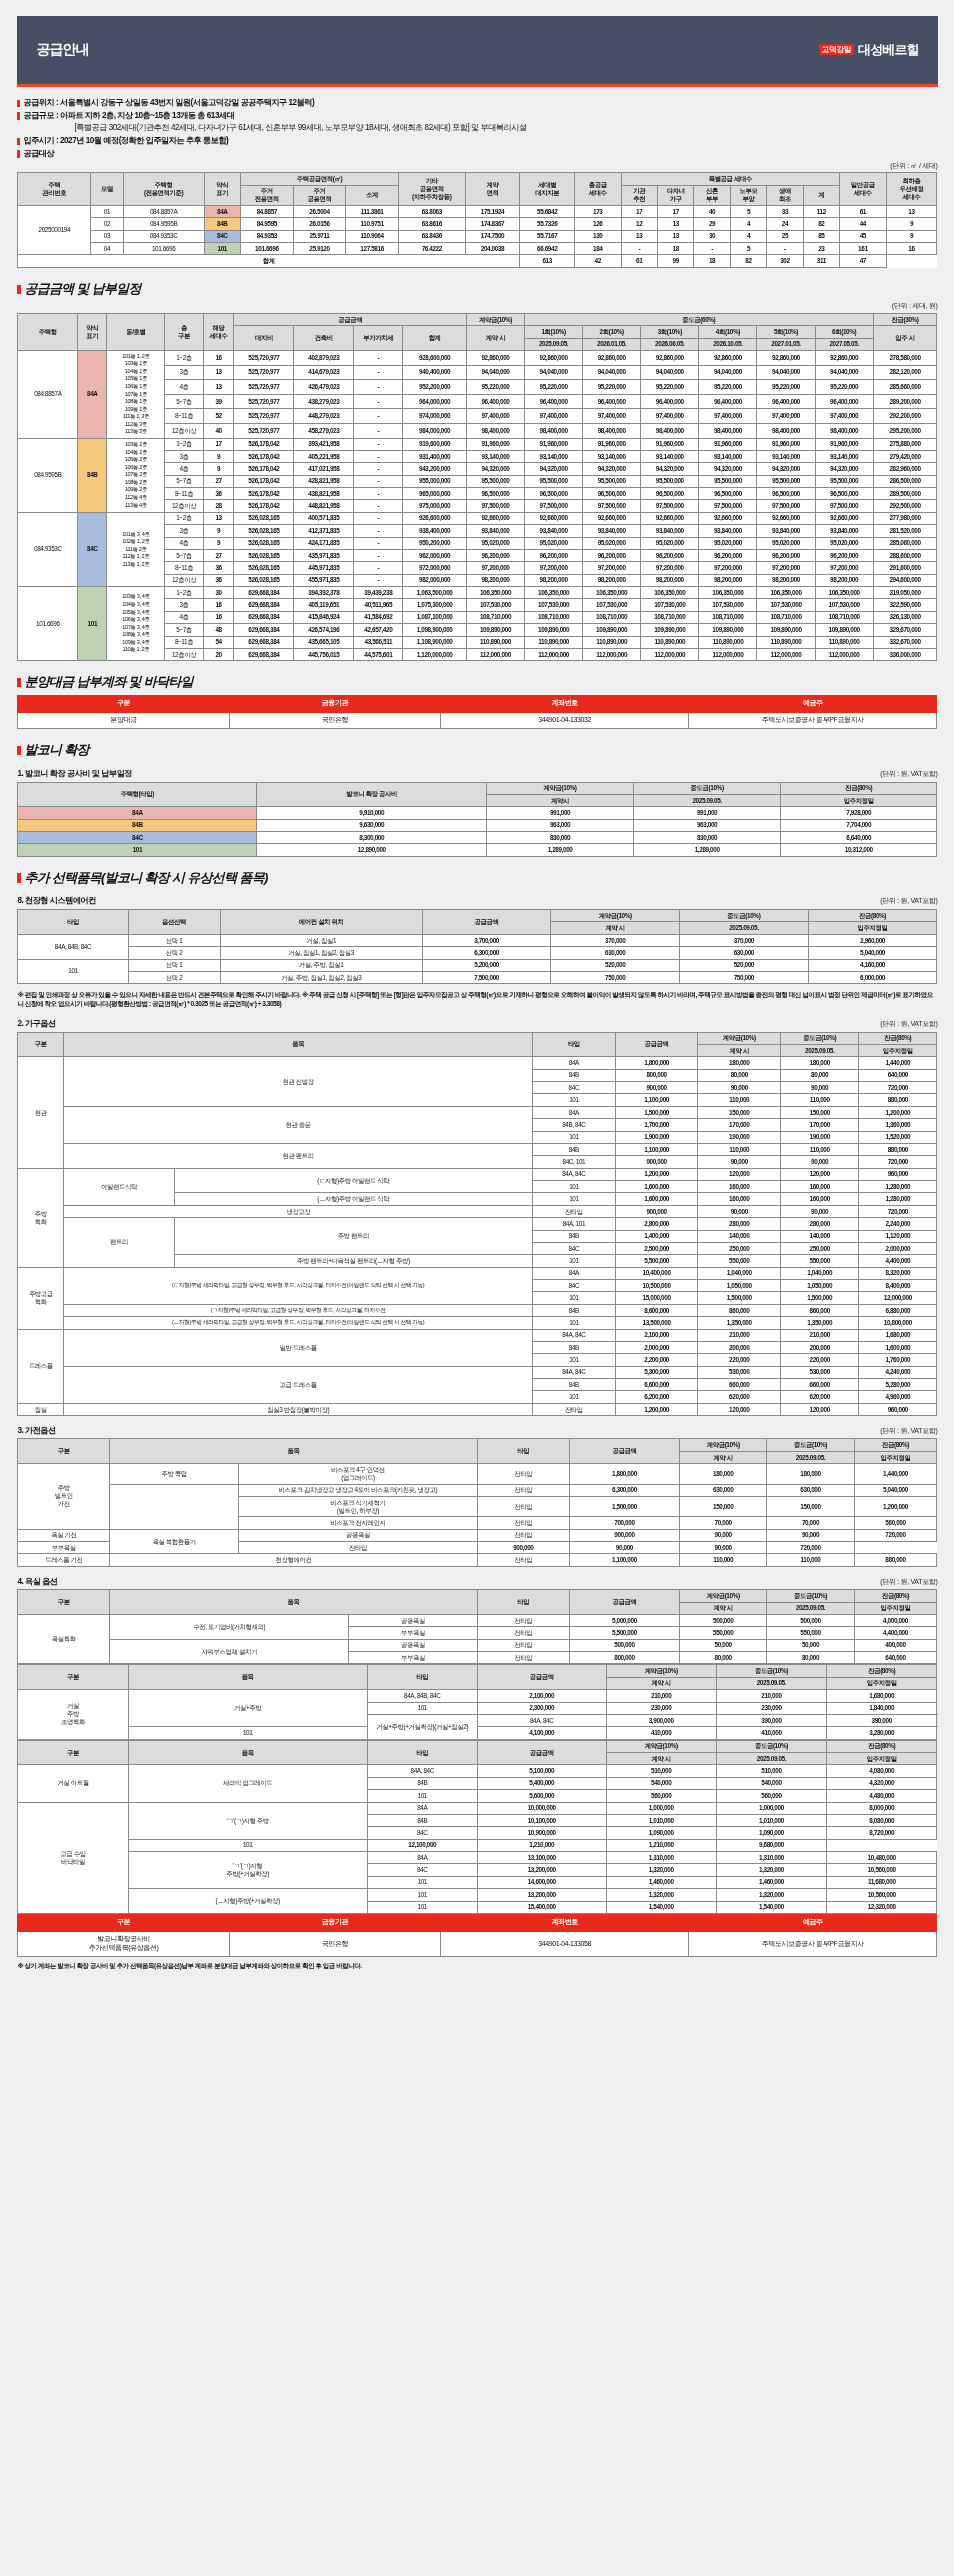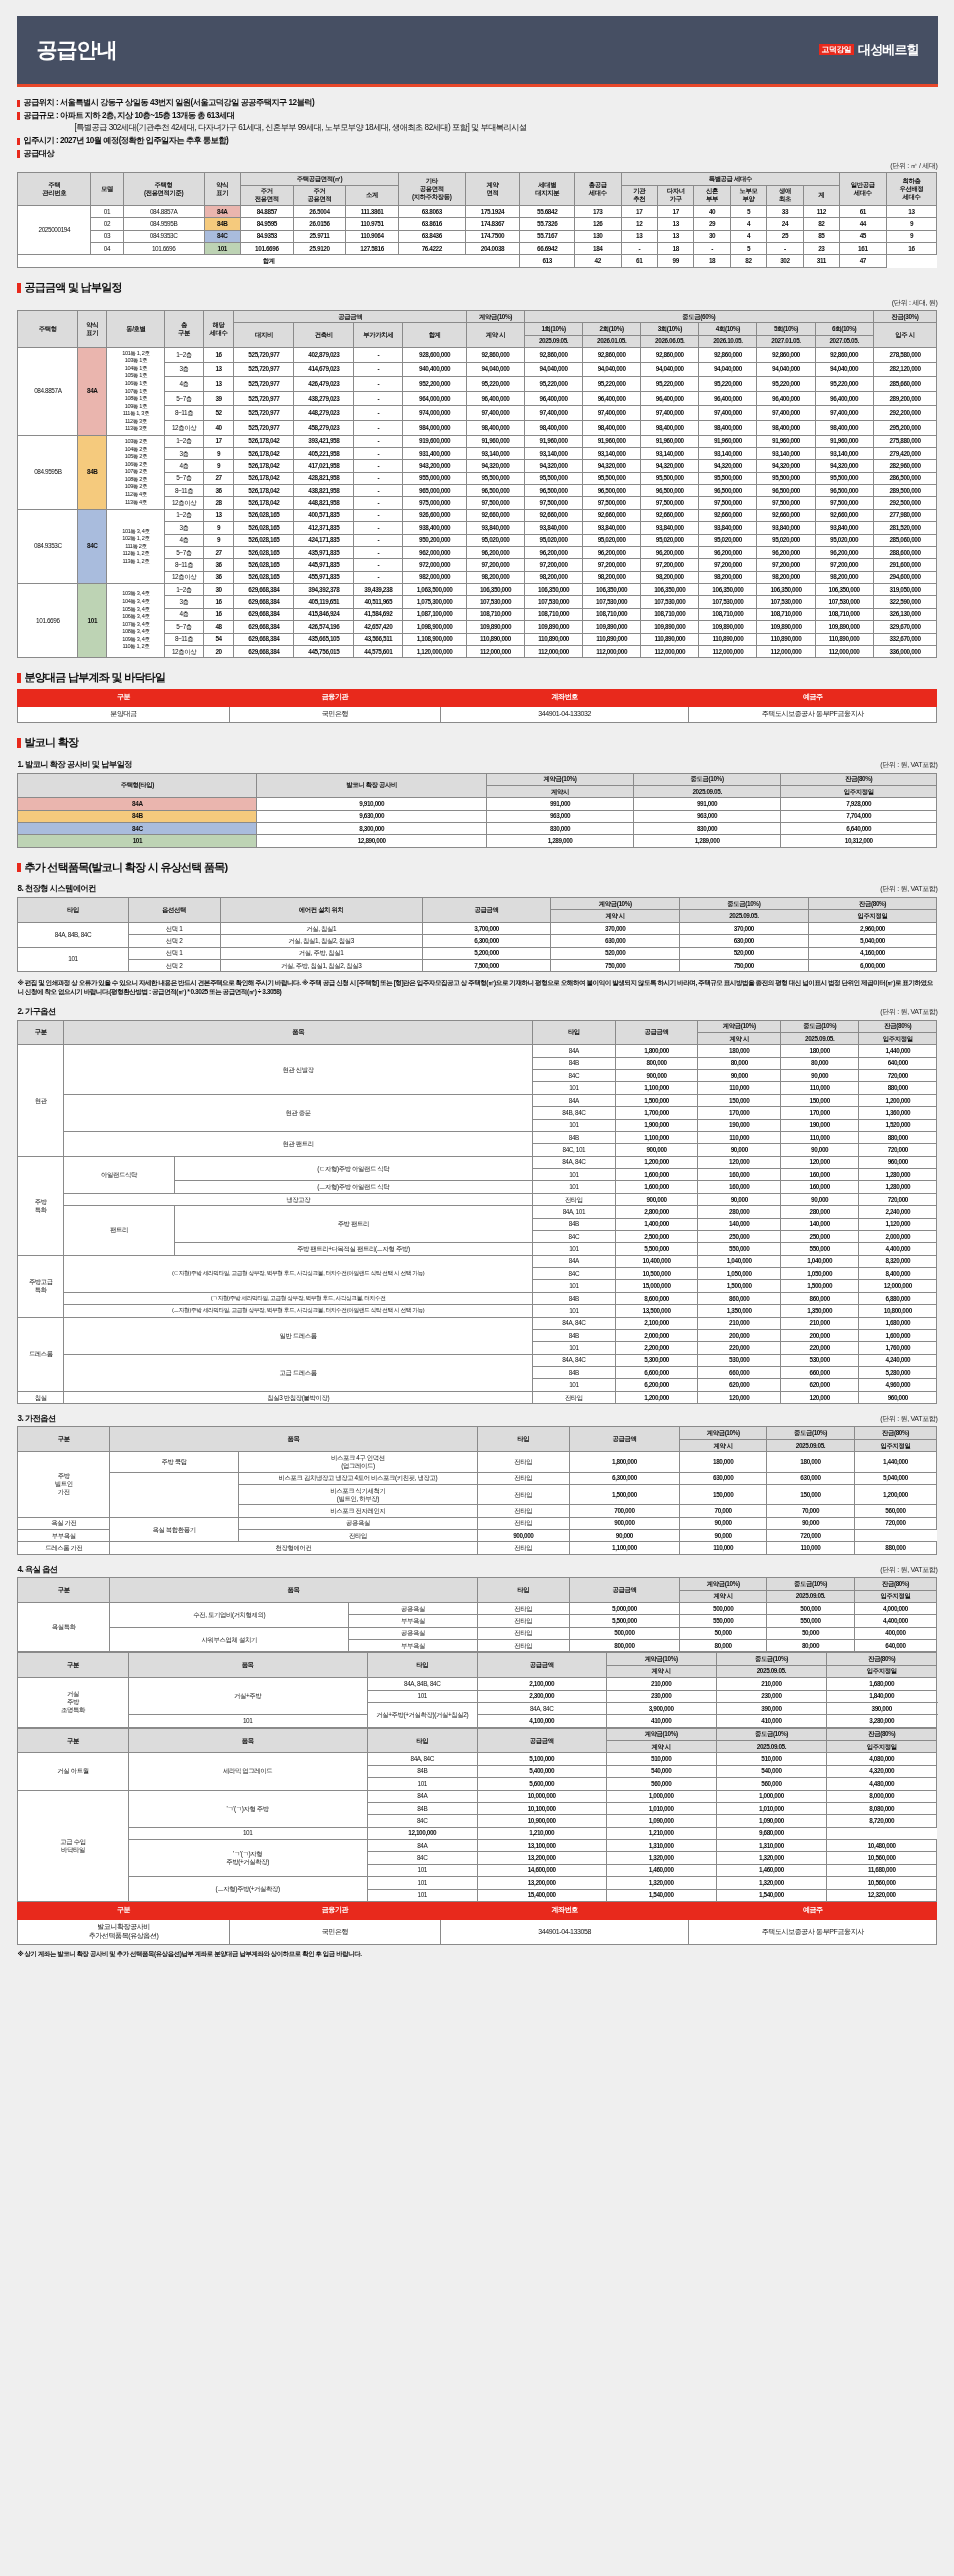--- a/index.html
+++ b/index.html
@@ -13,42 +13,42 @@
 
   
   .header {
     margin: 15.6px 17.4px 0 17.4px;
     height: 71px;
     background: #464f63;
     border-bottom: 3.5px solid #e8472a;
     display: flex; align-items: center; justify-content: space-between;
     padding: 0 19px;
   }
-  .header-title { color: #fff; font-size: 21px; font-weight: bold; letter-spacing: -0.9px; }
+  .header-title { color: #fff; font-size: 14px; font-weight: bold; letter-spacing: -0.9px; }
   .brand { display: flex; align-items: center; gap: 4.3px; }
   .brand-badge {
     background: #e8291c; color: #fff; font-size: 7.8px; font-weight: bold;
     padding: 1.7px 2.6px; letter-spacing: -0.4px; line-height: 1;
   }
   .brand-name { color: #fff; font-size: 13px; font-weight: bold; letter-spacing: -0.9px; }
 
   
   .info-block { margin: 10.4px 17.4px 0 17.4px; }
   .info-line {
     font-size: 8.2px; font-weight: bold; color: #111;
     letter-spacing: -0.5px; line-height: 1.55;
     display: flex; align-items: flex-start;
   }
   .bar { display: inline-block; width: 2.6px; height: 7.8px; background: #e8291c; margin: 2.6px 3.5px 0 0; flex: none; }
   .info-sub { font-size: 8.2px; font-weight: normal; color:#111; letter-spacing:-0.5px; padding-left: 57px; line-height:1.55;}
 
   
   .sec-title {
-    font-size: 11px; font-weight: bold; color: #111; letter-spacing: -0.7px;
-    margin: 12px 17.4px 3.5px 17.4px; display: flex; align-items: center;
+    font-size: 13px; font-weight: bold; color: #111; letter-spacing: -0.7px;
+    margin: 12px 17.4px 3.5px 17.4px; display: flex; align-items: center; font-style: italic;
   }
   .sec-title .bar { width: 3.5px; height: 9.5px; margin-top: 0.9px; }
   .sub-title { font-size: 8.2px; font-weight: bold; color:#111; letter-spacing:-0.5px; margin: 8.7px 17.4px 2.6px 17.4px; }
   .unit { font-size: 7px; color: #222; text-align: right; margin: 0 17.4px 1.7px 17.4px; letter-spacing:-0.3px;}
   .row-between { display:flex; justify-content: space-between; align-items: flex-end; margin: 8.7px 17.4px 2.6px 17.4px;}
   .row-between .sub-title { margin: 0; }
   .row-between .unit { margin: 0; }
 
   
   table.t {

